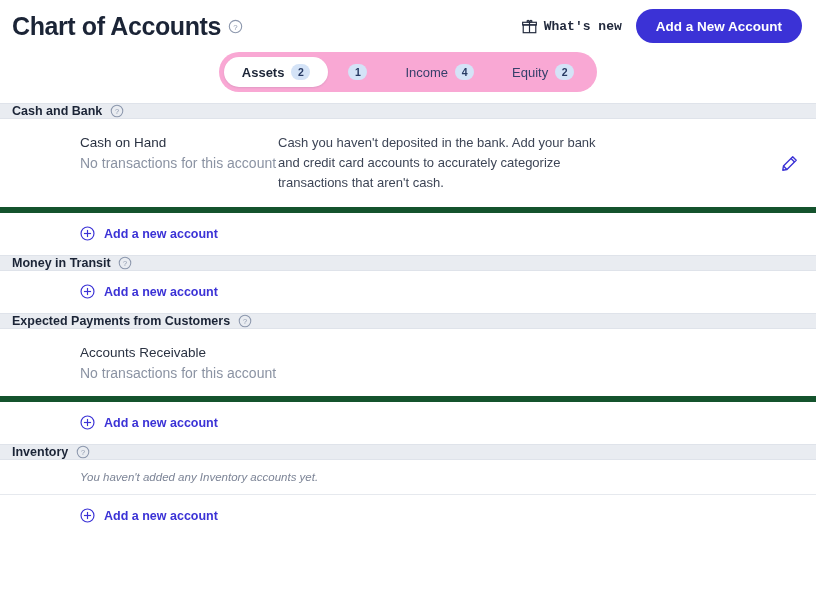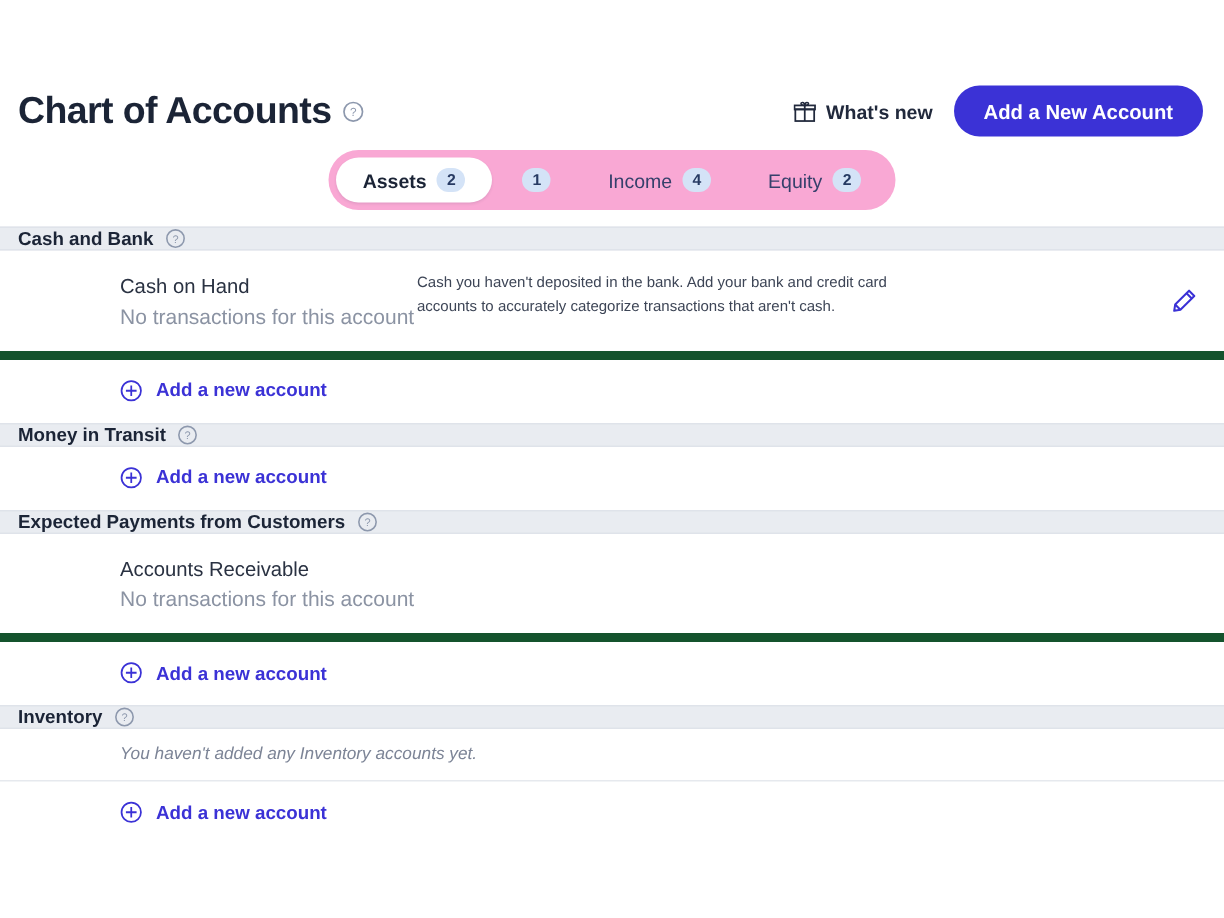--- a/index.html
+++ b/index.html
@@ -24,21 +24,20 @@
     background: #ffffff;
   }
 
   
   .header {
     display: flex;
     align-items: center;
     justify-content: space-between;
     padding: 0 14px 0 12px;
     height: 52px;
-    margin-top: 48px;
   }
 
   .title-wrap {
     display: flex;
     align-items: center;
     gap: 7px;
   }
 
   .page-title {
     font-size: 25px;
@@ -66,20 +65,21 @@
 
   .whats-new {
     display: flex;
     align-items: center;
     gap: 7px;
     font-size: 13px;
     font-weight: bold;
     color: #21293c;
     cursor: pointer;
     white-space: nowrap;
+    font-family: Liberation Mono, monospace;
   }
   .gift-icon { display: flex; align-items: center; }
 
   .primary-btn {
     background: #3b32d6;
     color: #ffffff;
     font-size: 13.5px;
     font-weight: bold;
     border: none;
     border-radius: 999px;
@@ -185,21 +185,21 @@
 
   .acct-sub {
     font-size: 14px;
     color: #8b93a3;
     margin-top: 2px;
     line-height: 1.3;
   }
 
   .acct-desc {
     flex: 1 1 auto;
-    font-size: 10px;
+    font-size: 13px;
     color: #3d4椒;
     color: #3d4556;
     line-height: 1.55;
     padding-right: 20px;
     max-width: 360px;
   }
 
   .edit-btn {
     margin-left: auto;
     flex: 0 0 auto;

